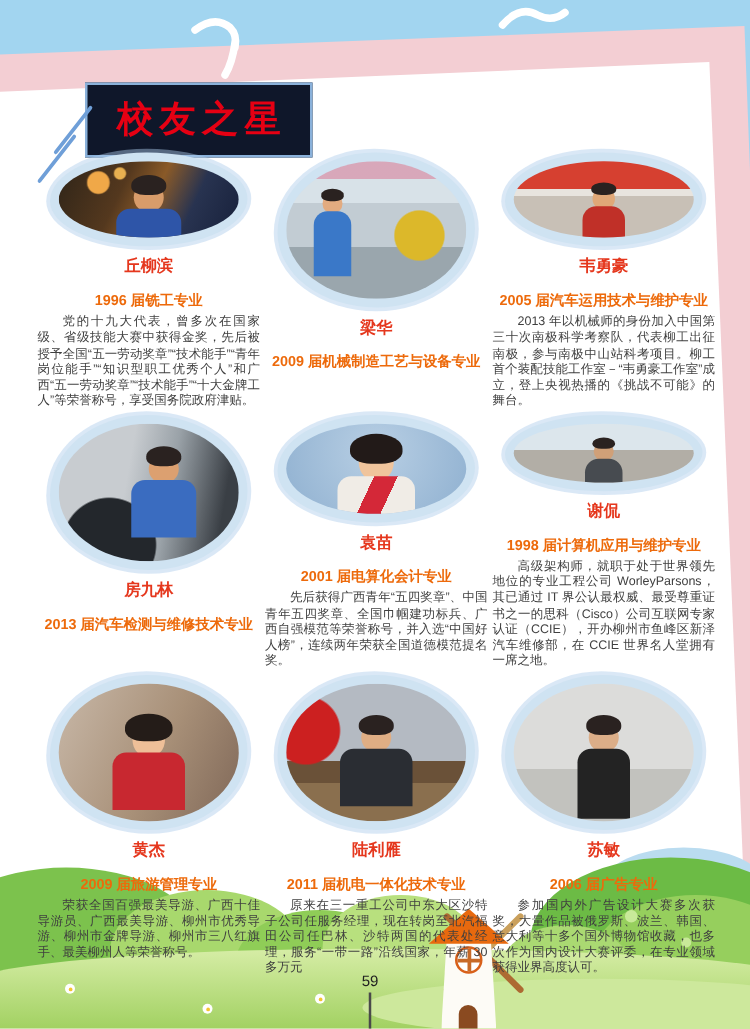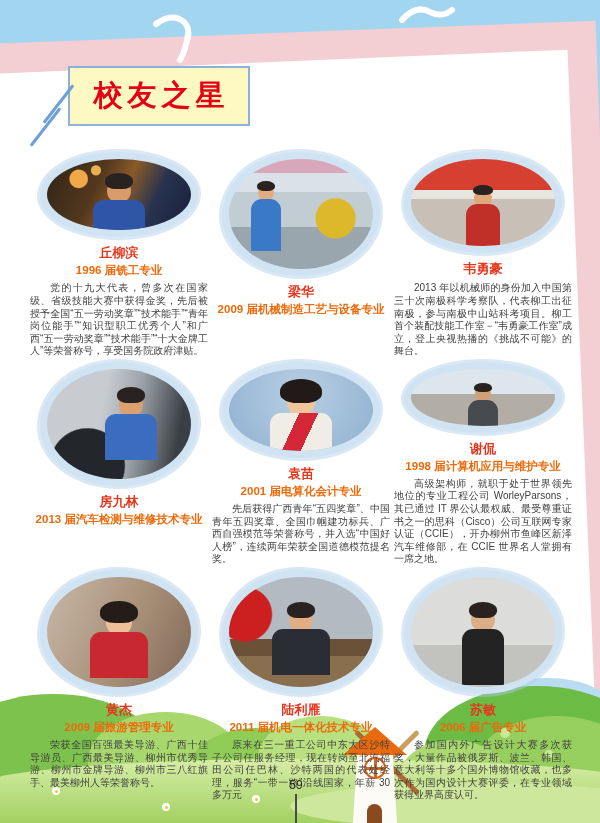--- a/index.html
+++ b/index.html
@@ -13,28 +13,28 @@
   .sky { position:absolute; left:0; top:0; width:600px; height:185px; background:#a2d5f0; z-index:0; }
   .watercolor { position:absolute; right:0; top:150px; width:52px; height:645px; z-index:1;
     background:linear-gradient(#eaf4fa 0 35%, #d6ebf7 35% 70%, #cfe7f5); }
   .stripe { position:absolute; left:4px; width:46px; height:11px; border-radius:6px; background:#86bede; opacity:.75; }
   .pink-band { position:absolute; left:-10px; top:44px; width:606px; height:745px; background:#f3ced3;
     transform:rotate(-2.2deg); transform-origin:0 0; z-index:2; }
   .page-sheet { position:absolute; left:-14px; top:74px; width:582px; height:755px; background:#ffffff;
     transform:rotate(-2.4deg); transform-origin:0 0; z-index:3; }
   .bird { position:absolute; z-index:4; }
   
-  .title-box { position:absolute; left:68px; top:66px; width:182px; height:60px; background:#fef9c3;
+  .title-box { position:absolute; left:68px; top:66px; width:182px; height:60px; background:#0f172a;
     border:2px solid #8ab1da; display:flex; align-items:center; justify-content:center; z-index:6; }
   .title-text { font-size:29px; font-weight:bold; color:#e60013; letter-spacing:5px; padding-left:5px; }
   .slash { position:absolute; width:3px; height:48px; background:#6f9fd8; transform:rotate(38deg); z-index:7; border-radius:2px; }
   .slash.s1 { left:57px; top:80px; }
   .slash.s2 { left:44px; top:103px; }
   
-  .grid { position:absolute; left:28px; top:148px; width:546px; z-index:6; }
+  .grid { position:absolute; left:28px; top:118px; width:546px; z-index:6; }
   .row { display:flex; }
   .row.r1 { height:210px; } .row.r2 { height:208px; }
   .cell { width:182px; display:flex; flex-direction:column; align-items:center; }
   .photo-frame { width:158px; height:124px; padding:7px; background:#cfe3f2; margin-top:4px;
     border-radius:49% 51% 50% 50% / 52% 49% 51% 48%;
     box-shadow:0 0 0 3px rgba(173,205,235,.45); }
   .photo { width:100%; height:100%; border-radius:50%; position:relative; overflow:hidden; }
   .photo i { position:absolute; display:block; }
   .head  { left:50%; top:28%; width:24px; height:24px; margin-left:-12px; border-radius:50%; background:#e2ab80; z-index:2; }
   .hair  { left:50%; top:calc(28% - 6px); width:28px; height:16px; margin-left:-14px; border-radius:50% 50% 40% 40%; background:#2a2220; z-index:3; }
@@ -71,21 +71,21 @@
   .p7 .head{ width:26px; height:28px; margin-left:-13px; background:#eebf98; }
   .p7 .hair{ width:38px; height:22px; margin-left:-19px; top:calc(28% - 7px); background:#241c18; }
   .p7 .torso{ top:calc(28% + 24px); background:#c82830; width:58px; margin-left:-29px; }
   .p8 { background:radial-gradient(circle at 11% 34%, #cc2020 0 18%, rgba(0,0,0,0) 19%),
         linear-gradient(#b4bac2 0 56%, #6a5138 56% 72%, #8a6f4e 72%); }
   .p8 .head{ background:#e0ae84; } .p8 .torso{ width:58px; margin-left:-29px; background:#2a2d33; }
   .p9 { background:linear-gradient(#dcdcda 0 62%, #c2c2be 62%); }
   .p9 .head{ background:#dcae88; } .p9 .torso{ width:42px; margin-left:-21px; height:56px; background:#232323; }
   
   .alum-name { margin-top:7px; font-size:13px; font-weight:bold; color:#e5371d; }
-  .alum-major { margin-top:1px; font-size:11.5px; font-weight:bold; color:#ed6a0b; }
+  .alum-major { margin-top:11px; font-size:11.5px; font-weight:bold; color:#ed6a0b; }
   .alum-desc { margin-top:4px; width:178px; font-size:10px; line-height:12.6px; color:#3f3f3f;
     text-align:justify; text-indent:2em; }
   
   .footer { position:absolute; left:0; bottom:0; width:600px; height:135px; z-index:5; }
   .lake { position:absolute; right:-12px; top:-10px; width:130px; height:62px; background:#badcf0; border-radius:50%; }
   .bush { position:absolute; border-radius:50%; }
   .b1 { left:-52px; top:6px;  width:210px; height:115px; background:#7cc24d; }
   .b2 { left:88px;  top:24px; width:155px; height:98px;  background:#a8d86d; }
   .b3 { left:188px; top:40px; width:135px; height:88px;  background:#8fcd57; }
   .b4 { left:258px; top:28px; width:125px; height:84px;  background:#b8e07e; }
@@ -174,20 +174,21 @@
     </div>
     <div class="cell">
       <div class="photo-frame">
         <div class="photo p3" title="man-in-red-jacket-before-antarctic-expedition-trucks">
             <i class="head"></i>
             <i class="hair"></i>
             <i class="torso"></i>
           </div>
       </div>
       <div class="alum-name">韦勇豪</div>
+      <div class="alum-major">2005 届汽车运用技术与维护专业</div>
       <p class="alum-desc">2013 年以机械师的身份加入中国第三十次南极科学考察队，代表柳工出征南极，参与南极中山站科考项目。柳工首个装配技能工作室－“韦勇豪工作室”成立，登上央视热播的《挑战不可能》的舞台。</p>
     </div>
   </div>
 
   <div class="row r2">
     <div class="cell">
       <div class="photo-frame">
         <div class="photo p4" title="man-in-blue-uniform-repairing-car-engine">
             <i class="head"></i>
             <i class="hair"></i>

